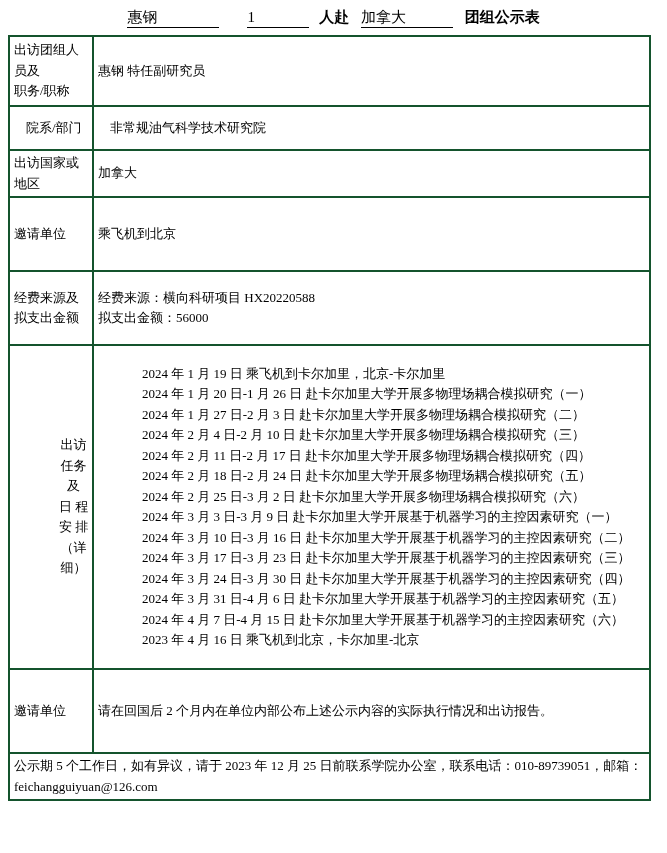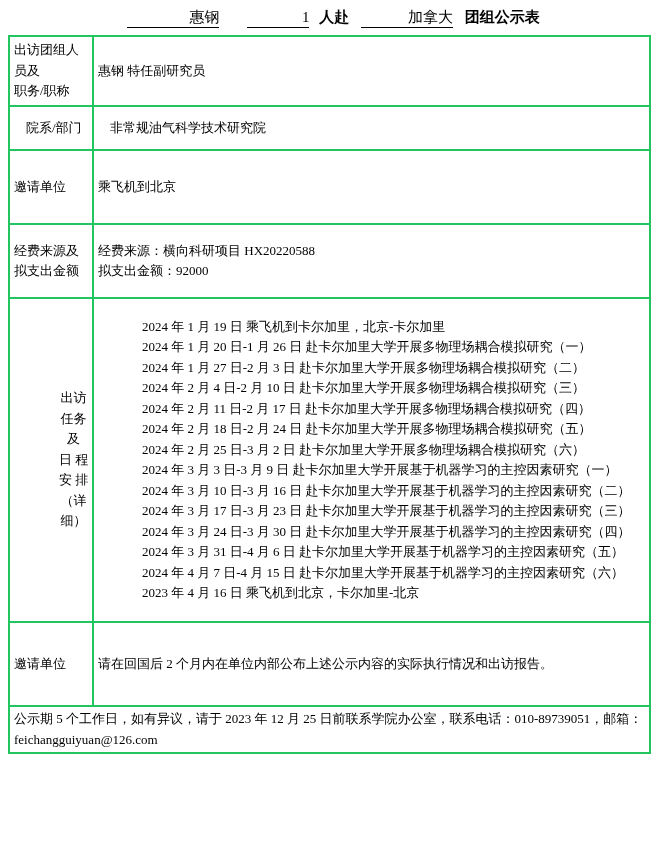--- a/index.html
+++ b/index.html
@@ -22,36 +22,36 @@
     margin: 6px 0 7px 0;
     text-align: center;
     font-size: 15px;
     font-weight: bold;
     line-height: 22px;
     white-space: nowrap;
   }
   .doc-title .blank {
     display: inline-block;
     border-bottom: 1.5px solid #000;
-    text-align: right;
+    text-align: left;
     font-weight: normal;
     line-height: 19px;
     vertical-align: bottom;
   }
   .blank-name   { width: 92px;  margin-right: 28px; }
   .blank-count  { width: 62px;  margin-right: 6px; }
   .blank-country{ width: 92px;  margin: 0 8px 0 8px; }
   table.pub-table {
     border-collapse: collapse;
     table-layout: fixed;
     width: 643px;
     margin-left: 8px;
   }
   table.pub-table td {
-    border: 2px solid #22c55e;
+    border: 2px solid #14532d;
     font-size: 13px;
     line-height: 20.5px;
     padding: 2px 3px 2px 4px;
     vertical-align: middle;
     white-space: pre-line;
     overflow: hidden;
     word-wrap: break-word;
   }
   td.lbl { width: 80px; padding-left: 2px; padding-right: 2px; }
   td.val { }
@@ -87,29 +87,34 @@
     <tbody>
         <tr class="r0">
       <td class="lbl">出访团组人员及
 职务/职称</td>
       <td class="val">惠钢 特任副研究员</td>
     </tr>
     <tr class="r1">
       <td class="lbl">院系/部门</td>
       <td class="val">非常规油气科学技术研究院</td>
     </tr>
+    <tr class="r2">
+      <td class="lbl">出访国家或
+地区</td>
+      <td class="val">加拿大</td>
+    </tr>
     <tr class="r4">
       <td class="lbl">邀请单位</td>
       <td class="val">乘飞机到北京</td>
     </tr>
     <tr class="r5">
       <td class="lbl">经费来源及
 拟支出金额</td>
       <td class="val">经费来源：横向科研项目 HX20220588
-拟支出金额：92000</td>
+拟支出金额：56000</td>
     </tr>
     <tr class="r6">
       <td class="lbl detail-lbl">出访任务及
 日 程 安 排
 （详细）</td>
       <td class="val itinerary">2024 年 1 月 19 日  乘飞机到卡尔加里，北京-卡尔加里
 2024 年 1 月 20 日-1 月 26 日  赴卡尔加里大学开展多物理场耦合模拟研究（一）
 2024 年 1 月 27 日-2 月 3 日  赴卡尔加里大学开展多物理场耦合模拟研究（二）
 2024 年 2 月 4 日-2 月 10 日  赴卡尔加里大学开展多物理场耦合模拟研究（三）
 2024 年 2 月 11 日-2 月 17 日  赴卡尔加里大学开展多物理场耦合模拟研究（四）

